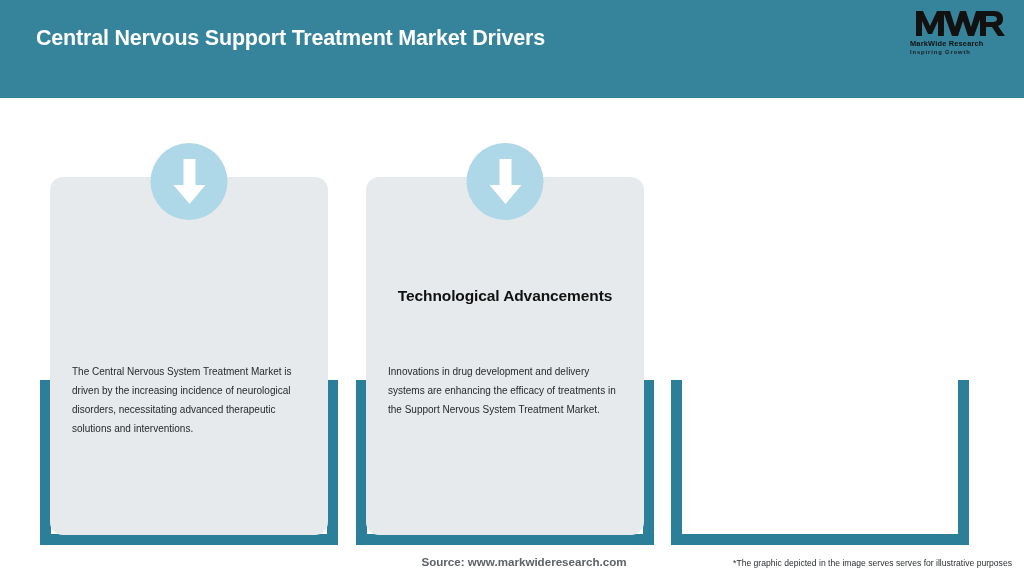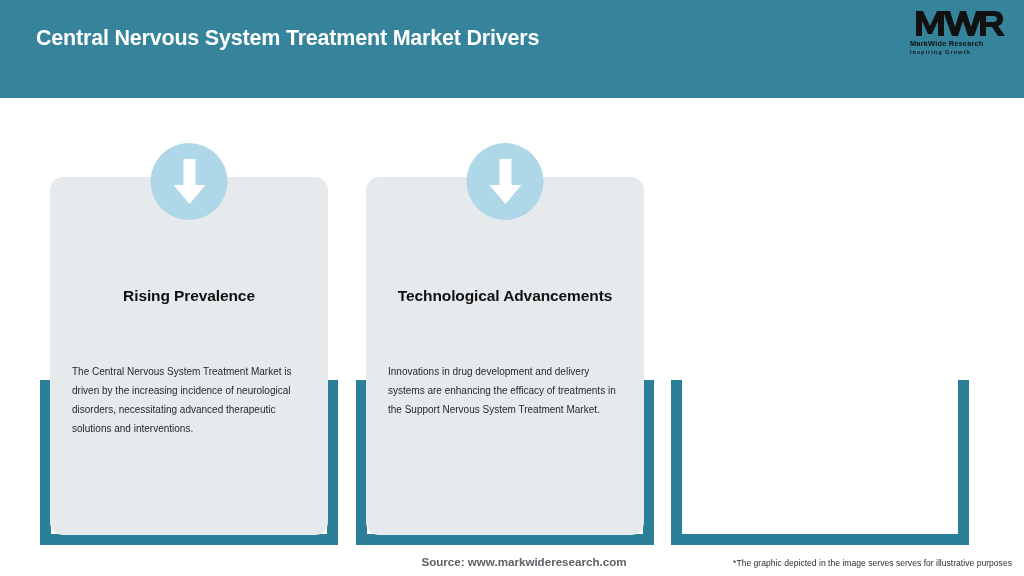--- a/index.html
+++ b/index.html
@@ -169,21 +169,21 @@
     font-size: 8.6px;
     color: #2b2e31;
     white-space: nowrap;
   }
 </style>
 </head>
 <body>
 
 <div id="header-band"></div>
 
-<div id="page-title">Central Nervous System Treatment Market Drivers</div>
+<div id="page-title">Central Nervous Support Treatment Market Drivers</div>
 
 <div id="brand-logo">
   <span class="logo-mark">
     <svg width="96" height="30" viewBox="0 0 96 30" aria-hidden="true">
       <g fill="#111111">
 
         <path d="M6 28 L6 3 L13 3 L20 18 L27 3 L34 3 L34 28 L28 28 L28 13 L22 26 L18 26 L12 13 L12 28 Z"></path>
 
         <path d="M33 3 L40 3 L45 19 L50 3 L56 3 L61 19 L66 3 L73 3 L64 28 L58 28 L53 13 L48 28 L42 28 Z"></path>
 
@@ -198,21 +198,20 @@
 <div class="card-block" id="card-block-0">
   <div class="frame-left"></div>
   <div class="frame-right"></div>
   <div class="frame-bottom"></div>
   <div class="card">
     <div class="card-icon">
       <svg width="44" height="52" viewBox="0 0 44 52" aria-hidden="true">
         <path d="M16 3 L28 3 L28 29 L38 29 L22 48 L6 29 L16 29 Z" fill="#ffffff"></path>
       </svg>
     </div>
-    <div class="card-title">Rising Prevalence</div>
     <div class="card-body">The Central Nervous System Treatment Market is driven by the increasing incidence of neurological disorders, necessitating advanced therapeutic solutions and interventions.</div>
   </div>
 </div>
 
 <div class="card-block" id="card-block-1">
   <div class="frame-left"></div>
   <div class="frame-right"></div>
   <div class="frame-bottom"></div>
   <div class="card">
     <div class="card-icon">

